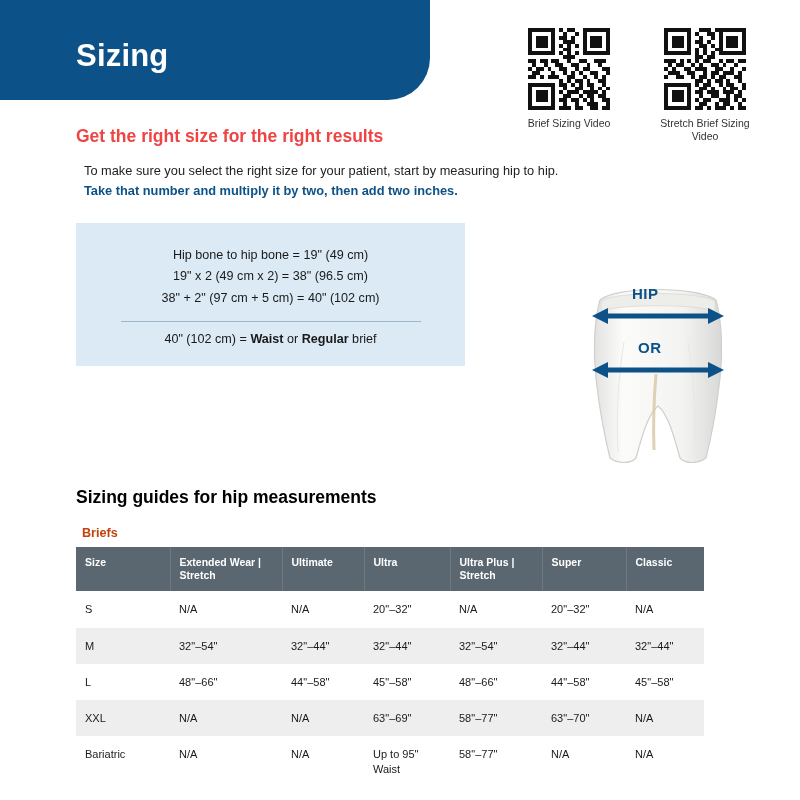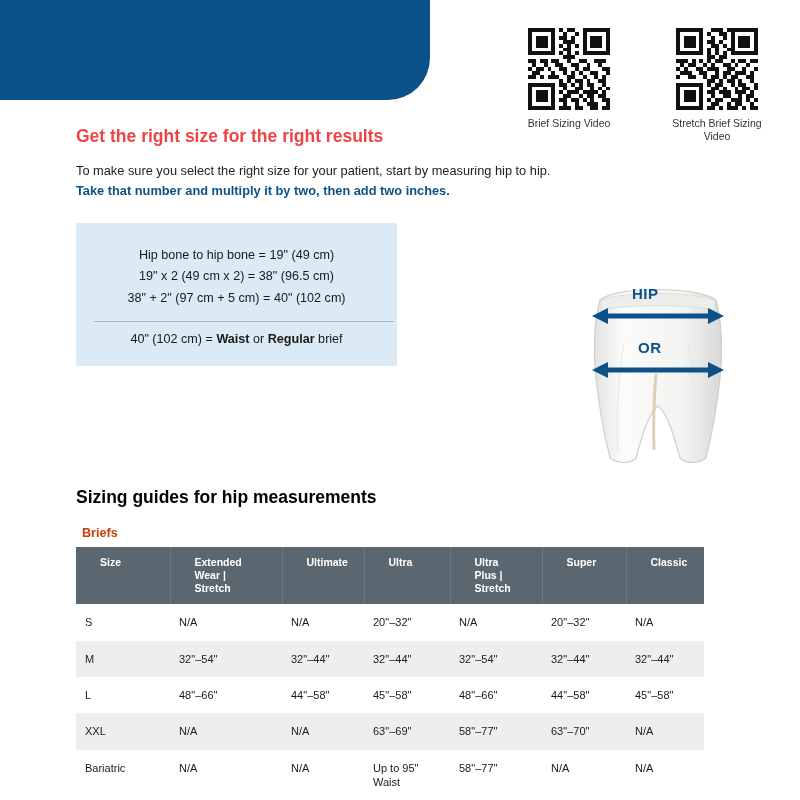--- a/index.html
+++ b/index.html
@@ -31,21 +31,21 @@
     font-size: 31px;
     font-weight: bold;
     letter-spacing: 0.2px;
   }
 
   
   .qr-area {
     position: absolute;
     top: 28px; left: 520px;
     display: flex;
-    gap: 50px;
+    gap: 38px;
   }
   .qr-block { width: 98px; text-align: center; }
   .qr-img {
     width: 82px; height: 82px;
     margin: 0 auto;
     display: block;
     background-color: #ffffff;
   }
   .qr-caption {
     margin-top: 7px;
@@ -60,29 +60,29 @@
   h2.section-heading {
     color: #ef4444;
     font-size: 17.5px;
     font-weight: bold;
     margin: 0 0 14px 0;
   }
   p.intro {
     font-size: 12.8px;
     line-height: 1.55;
     color: #222222;
-    margin: 0;
+    margin: 8px;
     width: 500px;
   }
   p.intro .emph { font-weight: bold; color: #0c5288; }
 
   
   .calc-box {
     margin-top: 22px;
-    width: 321px;
+    width: 389px;
     background: #dbeaf5;
     padding: 22px 18px 20px 18px;
     text-align: center;
   }
   .calc-line {
     font-size: 12.6px;
     line-height: 1.72;
     color: #1a1a1a;
   }
   .calc-rule {
@@ -134,21 +134,21 @@
     border-collapse: collapse;
     width: 628px;
     table-layout: fixed;
   }
   table.size-table th {
     background: #5b6770;
     color: #ffffff;
     font-size: 10.5px;
     font-weight: bold;
     text-align: left;
-    padding: 9px 24px;
+    padding: 9px 9px;
     vertical-align: top;
     line-height: 1.25;
     border-right: 1px solid #6d7880;
   }
   table.size-table th:last-child { border-right: none; }
   table.size-table td {
     font-size: 11px;
     padding: 11px 9px;
     color: #1a1a1a;
     vertical-align: top;
@@ -163,20 +163,21 @@
   table.size-table col.c4 { width: 92px; }
   table.size-table col.c5 { width: 84px; }
   table.size-table col.c6 { width: 78px; }
 </style>
 </head>
 <body>
 
 <div class="page">
 
   <div class="header-band"></div>
+  <div class="header-title">Sizing</div>
 
   <div class="qr-area">
     <div class="qr-block">
       <svg class="qr-img" viewBox="0 0 21 21" shape-rendering="crispEdges">
         <rect width="21" height="21" fill="#ffffff"></rect>
         <g fill="#111111">
           <rect x="0" y="0" width="7" height="1"></rect>
             <rect x="8" y="0" width="1" height="1"></rect>
             <rect x="10" y="0" width="2" height="1"></rect>
             <rect x="14" y="0" width="7" height="1"></rect>

